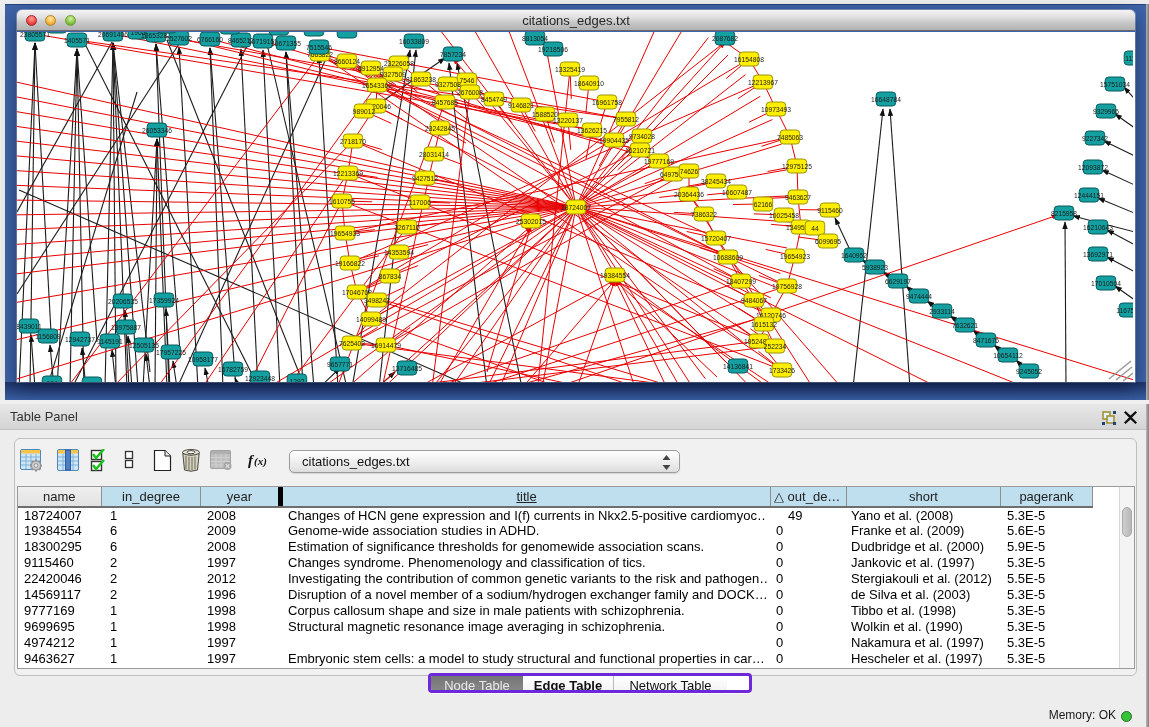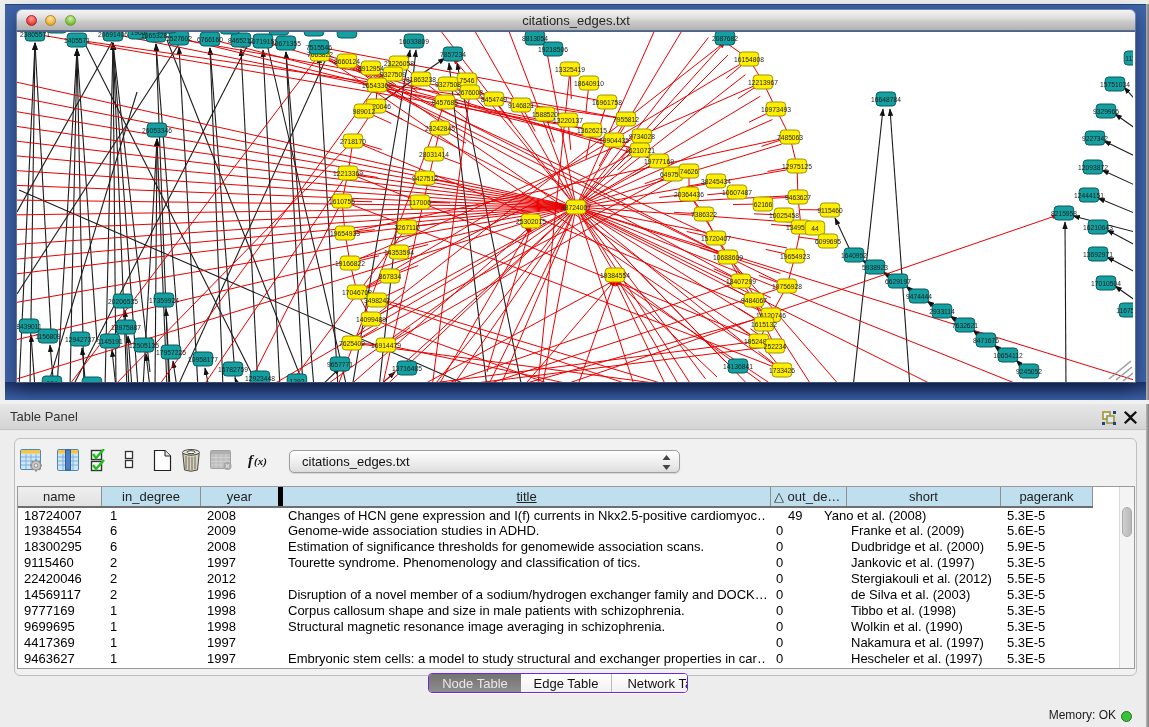--- a/index.html
+++ b/index.html
@@ -714,21 +714,21 @@
 <style>
  .trow { position:absolute; left:0; width:1093px; height:15.9px; font-size:13px; color:#000; }
  .trow span { position:absolute; top:0; white-space:nowrap; line-height:15.9px; }
 </style>
 <div class="trow" style="top:507.5px">
     <span style="left:24px">18724007</span>
     <span style="left:110px">1</span>
     <span style="left:207px">2008</span>
     <span style="left:288px;width:479px;overflow:hidden">Changes of HCN gene expression and I(f) currents in Nkx2.5-positive cardiomyoc…</span>
     <span style="left:788px">49</span>
-    <span style="left:824px">Yano et al. (2008)</span>
+    <span style="left:851px">Yano et al. (2008)</span>
     <span style="left:1007px">5.3E-5</span>
   </div>
 <div class="trow" style="top:523.4px">
     <span style="left:24px">19384554</span>
     <span style="left:110px">6</span>
     <span style="left:207px">2009</span>
     <span style="left:288px;width:479px;overflow:hidden">Genome-wide association studies in ADHD.</span>
     <span style="left:776px">0</span>
     <span style="left:851px">Franke et al. (2009)</span>
     <span style="left:1007px">5.6E-5</span>
@@ -739,29 +739,30 @@
     <span style="left:207px">2008</span>
     <span style="left:288px;width:479px;overflow:hidden">Estimation of significance thresholds for genomewide association scans.</span>
     <span style="left:776px">0</span>
     <span style="left:851px">Dudbridge et al. (2000)</span>
     <span style="left:1007px">5.9E-5</span>
   </div>
 <div class="trow" style="top:555.2px">
     <span style="left:24px">9115460</span>
     <span style="left:110px">2</span>
     <span style="left:207px">1997</span>
-    <span style="left:288px;width:479px;overflow:hidden">Tourette syndrome. Phenomenology and classification of tics.</span>
+    <span style="left:288px;width:479px;overflow:hidden">Changes syndrome. Phenomenology and classification of tics.</span>
     <span style="left:776px">0</span>
     <span style="left:851px">Jankovic et al. (1997)</span>
     <span style="left:1007px">5.3E-5</span>
   </div>
 <div class="trow" style="top:571.1px">
     <span style="left:24px">22420046</span>
     <span style="left:110px">2</span>
     <span style="left:207px">2012</span>
+    <span style="left:288px;width:479px;overflow:hidden">Investigating the contribution of common genetic variants to the risk and pathogen…</span>
     <span style="left:776px">0</span>
     <span style="left:851px">Stergiakouli et al. (2012)</span>
     <span style="left:1007px">5.5E-5</span>
   </div>
 <div class="trow" style="top:587.0px">
     <span style="left:24px">14569117</span>
     <span style="left:110px">2</span>
     <span style="left:207px">1996</span>
     <span style="left:288px;width:479px;overflow:hidden">Disruption of a novel member of a sodium/hydrogen exchanger family and DOCK…</span>
     <span style="left:776px">0</span>
@@ -780,40 +781,40 @@
 <div class="trow" style="top:618.8px">
     <span style="left:24px">9699695</span>
     <span style="left:110px">1</span>
     <span style="left:207px">1998</span>
     <span style="left:288px;width:479px;overflow:hidden">Structural magnetic resonance image averaging in schizophrenia.</span>
     <span style="left:776px">0</span>
     <span style="left:851px">Wolkin et al. (1990)</span>
     <span style="left:1007px">5.3E-5</span>
   </div>
 <div class="trow" style="top:634.7px">
-    <span style="left:24px">4417369</span>
+    <span style="left:24px">4974212</span>
     <span style="left:110px">1</span>
     <span style="left:207px">1997</span>
     <span style="left:776px">0</span>
     <span style="left:851px">Nakamura et al. (1997)</span>
     <span style="left:1007px">5.3E-5</span>
   </div>
 <div class="trow" style="top:650.6px">
     <span style="left:24px">9463627</span>
     <span style="left:110px">1</span>
     <span style="left:207px">1997</span>
-    <span style="left:288px;width:479px;overflow:hidden">Embryonic stem cells: a model to study structural and exchanger properties in car…</span>
+    <span style="left:288px;width:479px;overflow:hidden">Embryonic stem cells: a model to study structural and functional properties in car…</span>
     <span style="left:776px">0</span>
     <span style="left:851px">Hescheler et al. (1997)</span>
     <span style="left:1007px">5.3E-5</span>
   </div>
 
 <div class="abs" style="left:1119px;top:487px;width:15px;height:181px;background:#f4f4f4;border-left:1px solid #d8d8d8;"></div>
 <div class="abs" style="left:1121.5px;top:507px;width:10px;height:30px;background:linear-gradient(90deg,#cfcfcf,#b8b8b8);border:1px solid #aaa;border-radius:5px;"></div>
 
-<div class="abs" style="left:428px;top:673px;width:260px;height:20px;border:1px solid #6d28d9;border-radius:4px;background:#fff;overflow:hidden;box-shadow:0 1px 0 rgba(255,255,255,.8);">
+<div class="abs" style="left:428px;top:673px;width:324px;height:20px;border:3px solid #6d28d9;border-radius:4px;background:#fff;overflow:hidden;box-shadow:0 1px 0 rgba(255,255,255,.8);">
   <div class="abs" style="left:0;top:0;width:92px;height:20px;background:linear-gradient(180deg,#747474,#8f8f8f);color:#e9e9e9;font-size:13px;text-align:center;line-height:20px;">Node Table</div>
-  <div class="abs" style="left:92px;top:0;width:91px;height:20px;background:linear-gradient(180deg,#ffffff,#efefef);color:#111;font-size:13px;text-align:center;line-height:20px;border-right:1px solid #bbb;">Edge Table</div>
+  <div class="abs" style="left:92px;top:0;width:91px;height:20px;background:linear-gradient(180deg,#ffffff,#efefef);color:#111;font-size:13px;text-align:center;line-height:20px;border-right:1px solid #bbb;font-weight:bold;">Edge Table</div>
   <div class="abs" style="left:183px;top:0;width:113px;height:20px;background:linear-gradient(180deg,#ffffff,#efefef);color:#111;font-size:13px;text-align:center;line-height:20px;">Network Table</div>
 </div>
 
 <span class="abs" style="right:33px;top:708px;font-size:12px;color:#1a1a1a;text-align:center;">Memory: OK</span>
 <div class="abs" style="left:1121px;top:711px;width:11px;height:11px;border-radius:50%;background:#35c435;border:1.5px solid #2a6b2a;"></div>
 
 </body></html>

